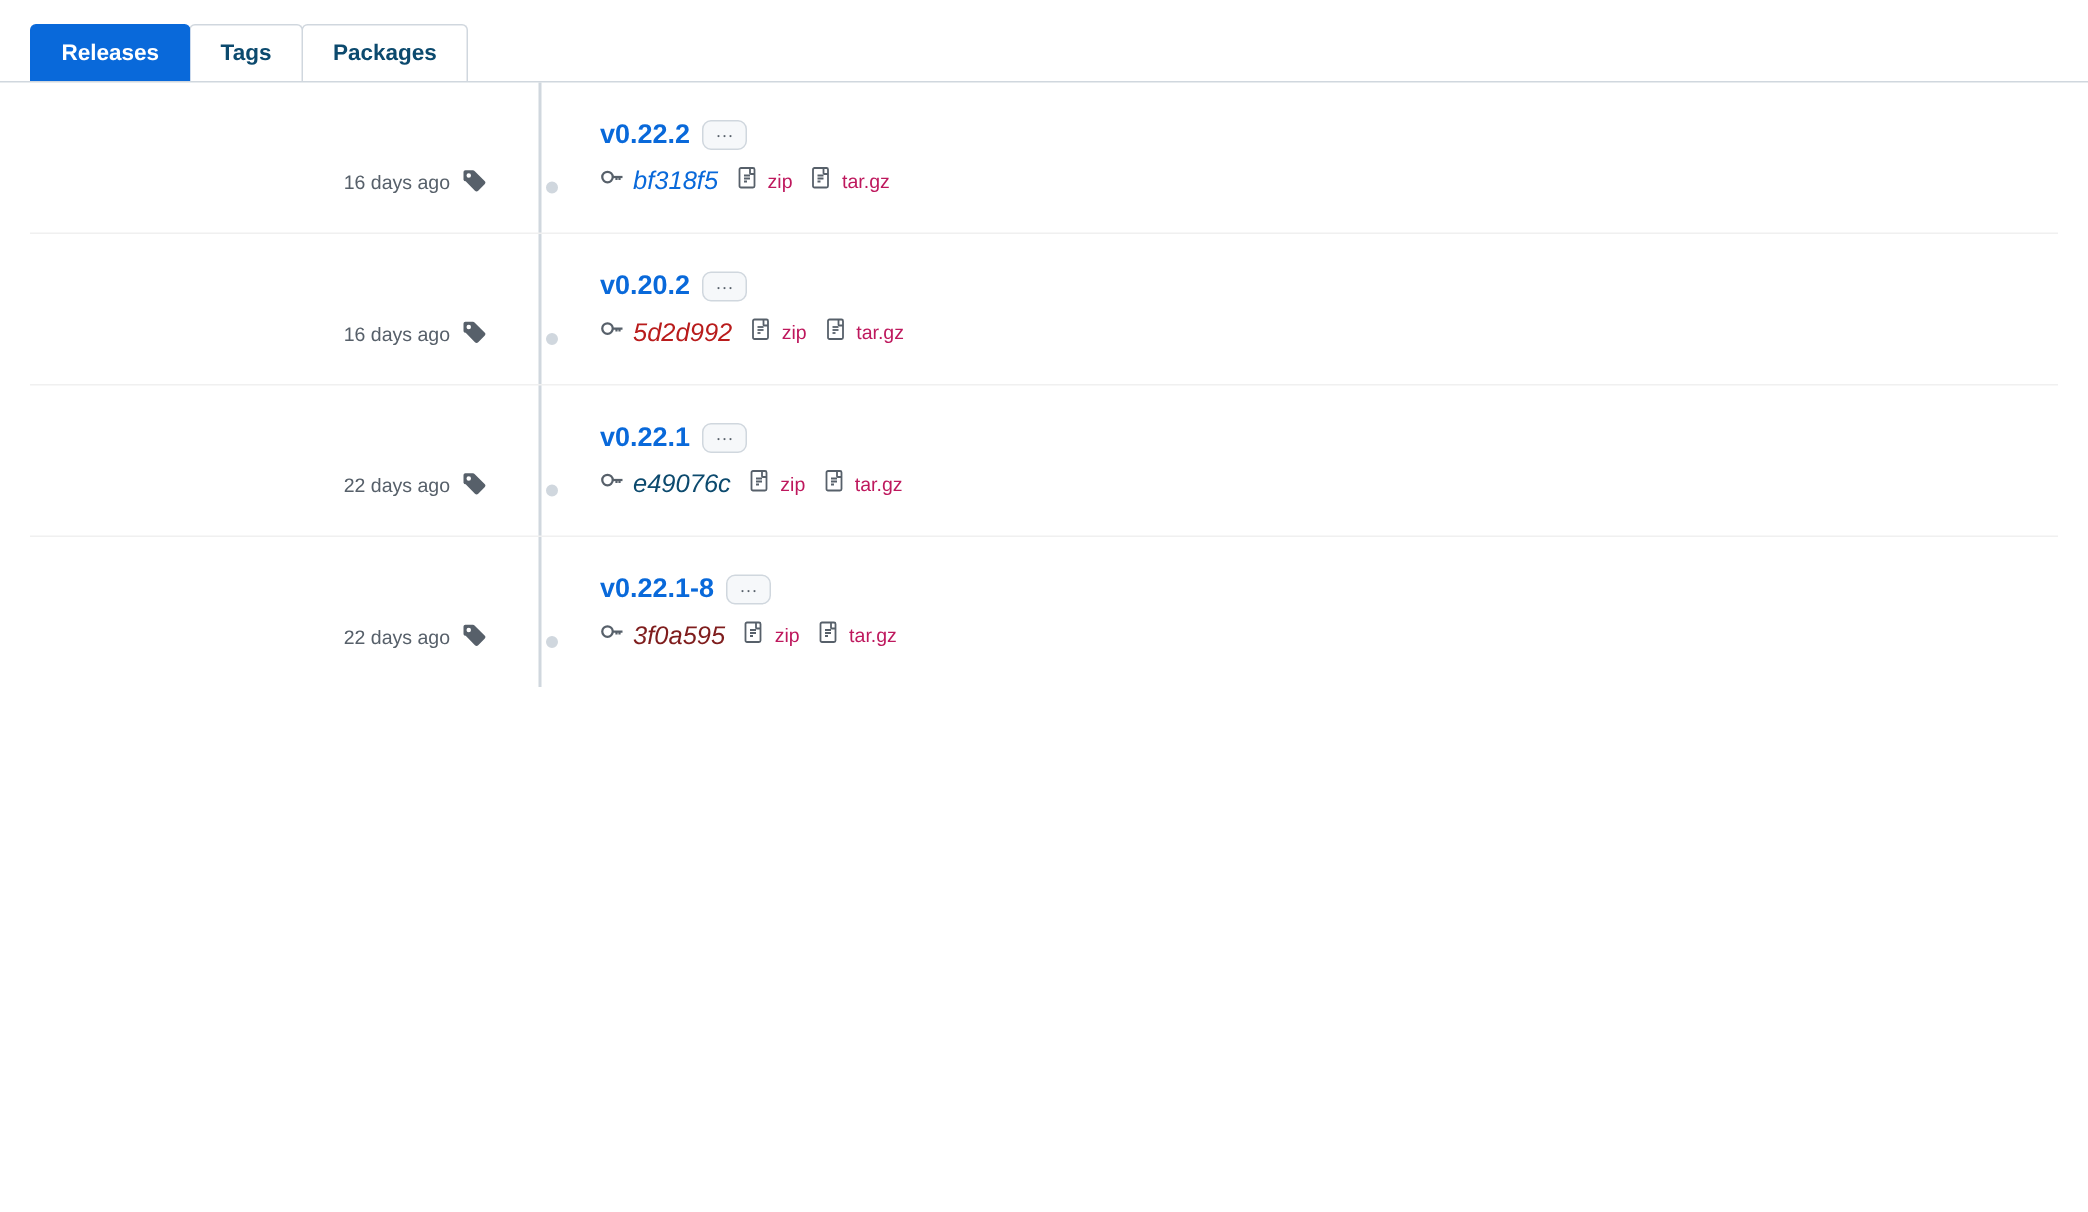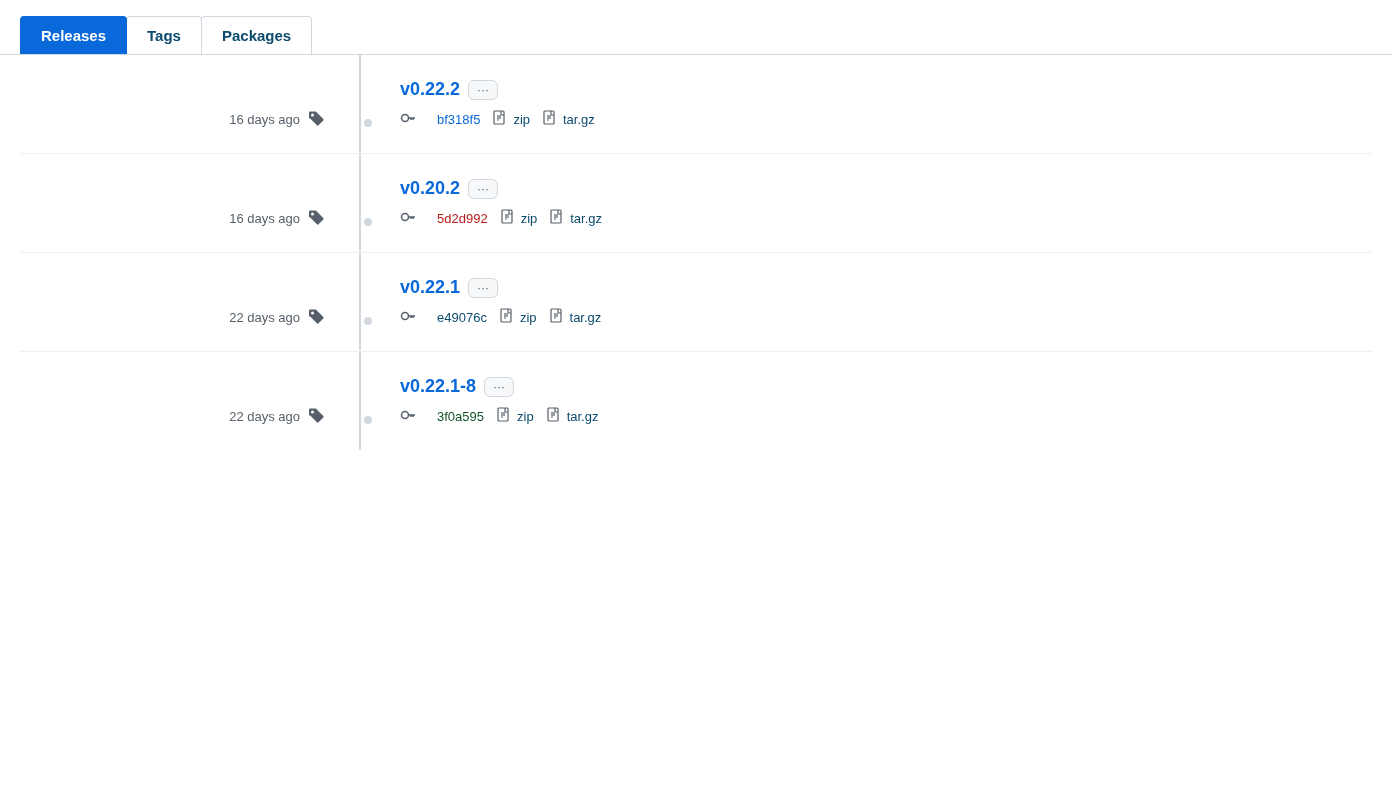--- a/index.html
+++ b/index.html
@@ -134,30 +134,31 @@
     .release-assets {
       display: flex;
       align-items: center;
       gap: 12px;
       flex-wrap: wrap;
     }
 
     .commit-hash {
       display: flex;
       align-items: center;
-      gap: 21px;
-      color: #57606a;
-      font-size: 13px;
+      gap: 6px;
+      color: #57606a;
+      font-size: 17px;
+      font-style: italic;
     }
 
     .asset-link {
       display: inline-flex;
       align-items: center;
       gap: 5px;
-      color: #0c4a6e;
+      color: #be185d;
       font-size: 13px;
       cursor: pointer;
       text-decoration: none;
     }
 
     .file-icon {
       font-size: 15px;
       color: #57606a;
     }
 
@@ -349,21 +350,21 @@
             <button class="more-btn">···</button>
           </div>
           <div class="release-assets">
             <div class="commit-hash">
               <span><svg width="16" height="16" viewBox="0 0 16 16" fill="none" stroke="#57606a" stroke-width="1.5">
                   <circle cx="5" cy="8" r="3.5"></circle>
                   <line x1="8.5" y1="8" x2="15" y2="8"></line>
                   <line x1="13" y1="8" x2="13" y2="10"></line>
                   <line x1="11" y1="8" x2="11" y2="10"></line>
                 </svg></span>
-              <span style="color: #14532d; cursor: pointer;">3f0a595</span>
+              <span style="color: #7f1d1d; cursor: pointer;">3f0a595</span>
             </div>
             <a class="asset-link" href="#">
               <span class="file-icon"><svg width="16" height="16" viewBox="0 0 16 16" fill="none" stroke="#57606a" stroke-width="1.2">
                   <rect x="2" y="1" width="10" height="13" rx="1"></rect>
                   <path d="M9 1v3.5a.5.5 0 0 0 .5.5H12"></path>
                   <line x1="5" y1="6" x2="9" y2="6"></line>
                   <line x1="5" y1="8" x2="9" y2="8"></line>
                   <line x1="5" y1="10" x2="7" y2="10"></line>
                 </svg></span>
               <span>zip</span>

